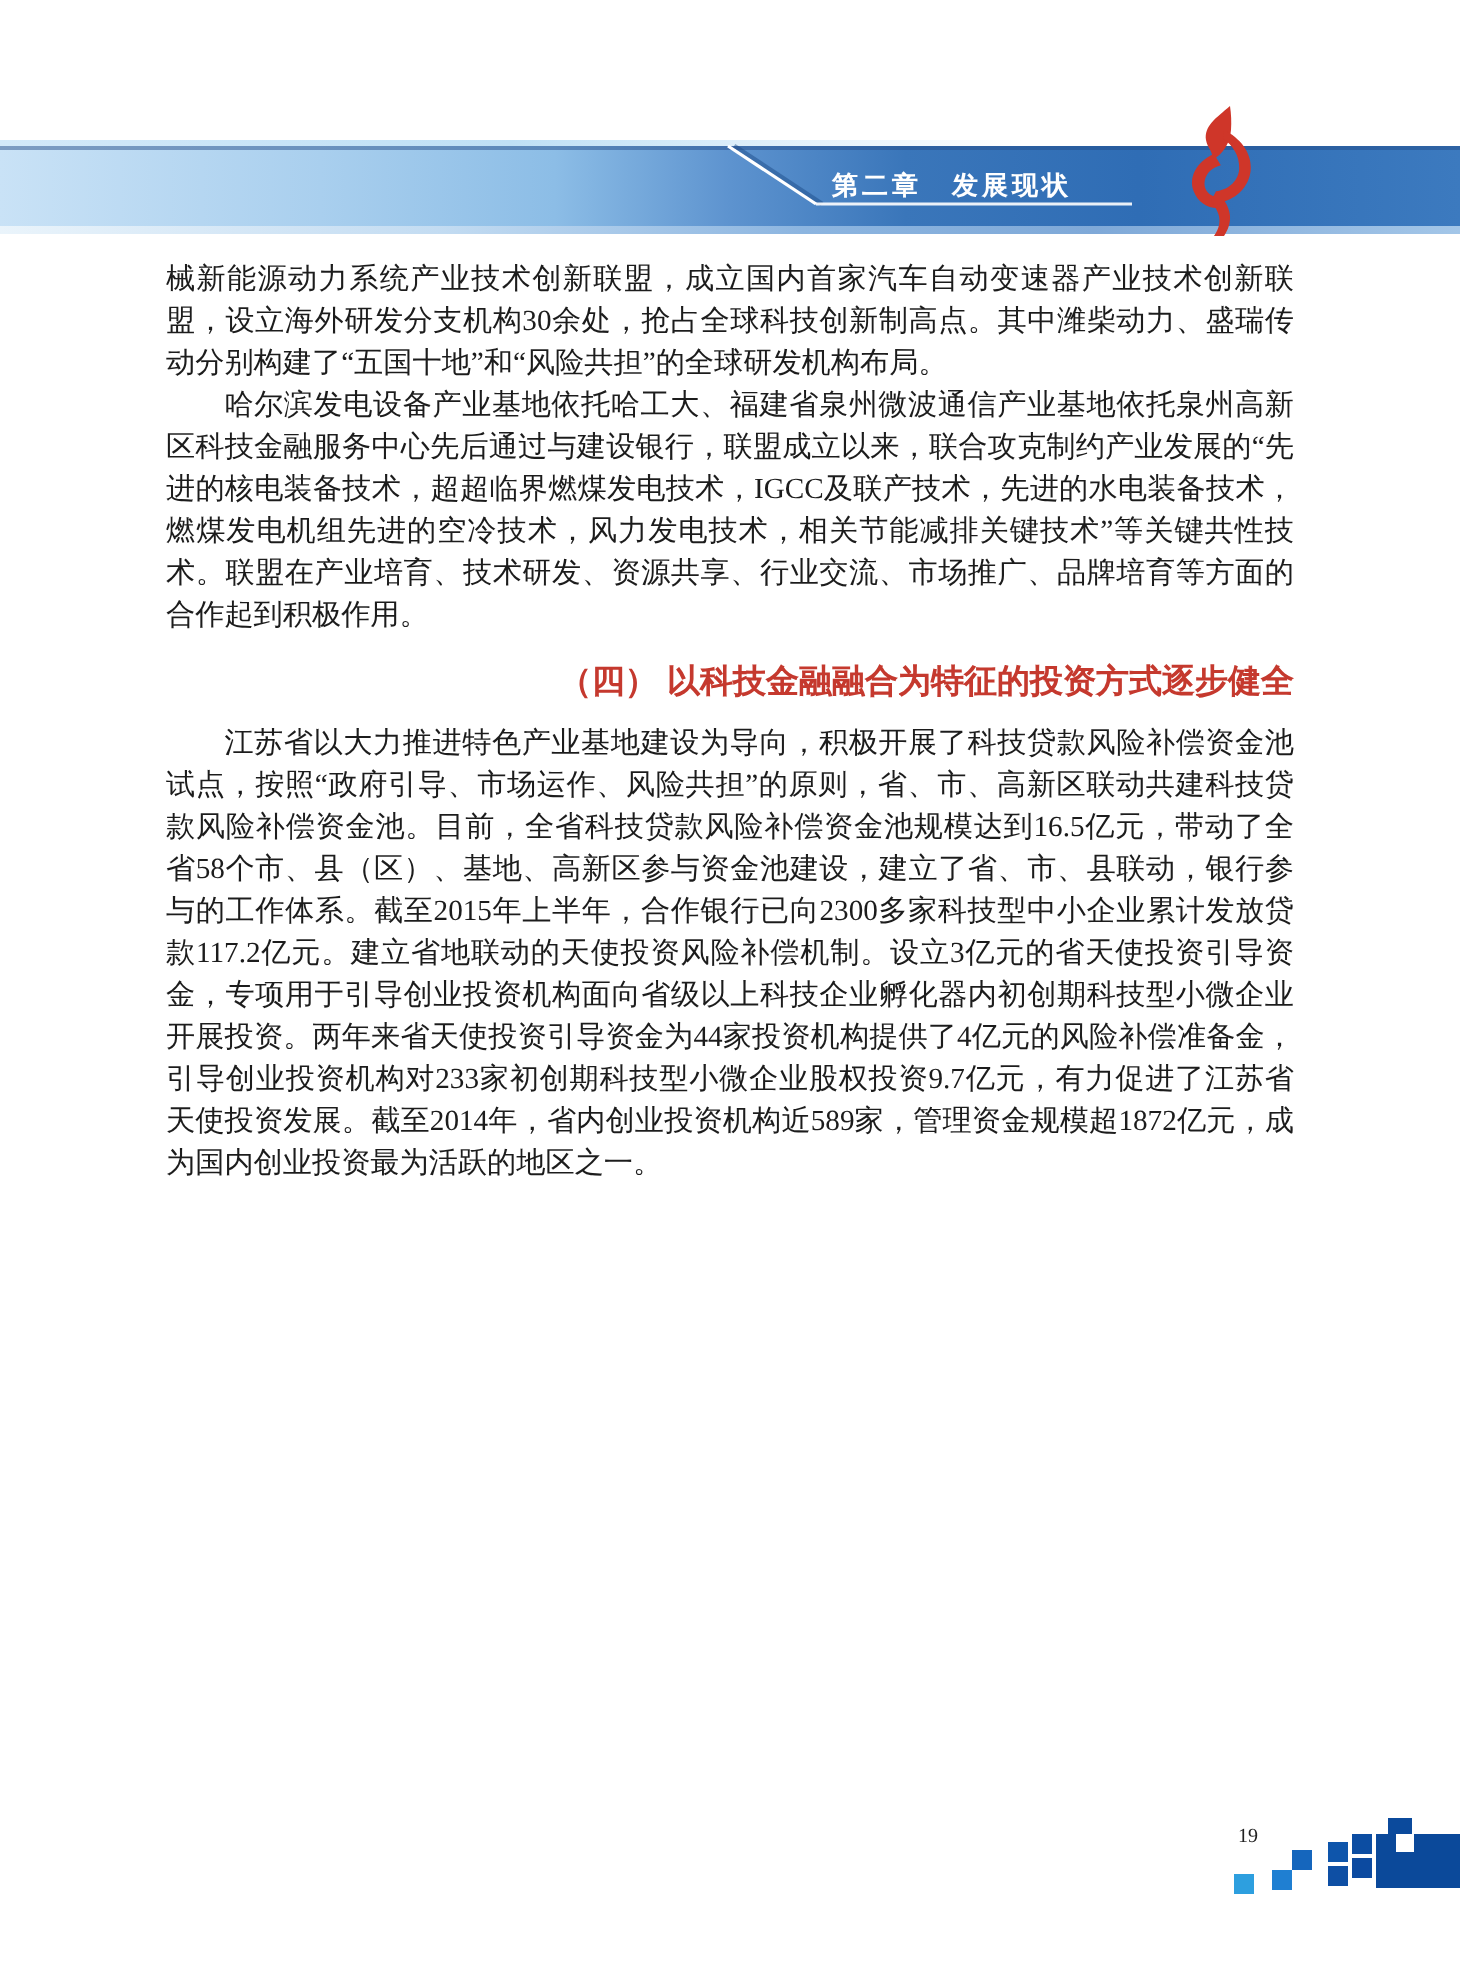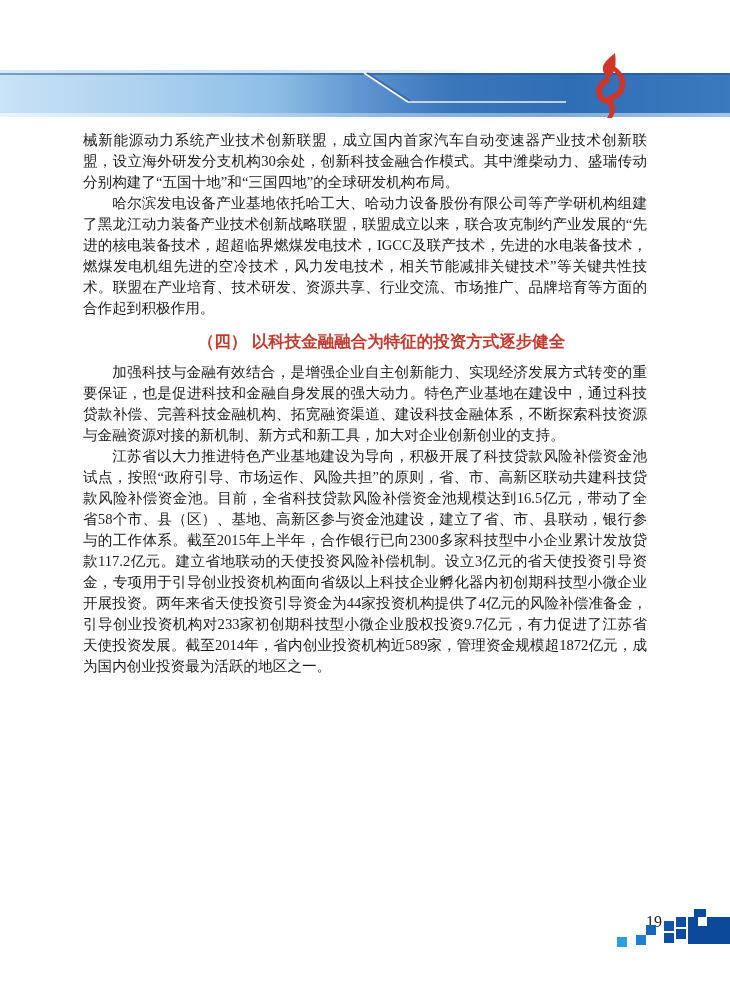--- a/index.html
+++ b/index.html
@@ -29,55 +29,55 @@
     font-size:13px;letter-spacing:2px;color:#ffffff;white-space:nowrap;}
   .torch-logo{position:absolute;left:590px;top:52px;width:44px;height:66px;color:var(--logo-red);}
 
   
   .body-text{position:absolute;left:83px;top:130px;width:564px;
     font-size:14.6px;line-height:21px;text-align:justify;}
   .para{text-align:justify;}
   .para.indent{text-indent:2em;}
   .section-heading{font-family:"Liberation Sans","DejaVu Sans",sans-serif;
     color:var(--heading-red);font-size:16.5px;font-weight:bold;
-    line-height:25px;margin:10px 0 8px 0;text-indent:2em;text-align:center;}
+    line-height:25px;margin:10px 0 8px 0;text-indent:2em;text-align:right;}
 
   
-  .page-number{position:absolute;left:619px;top:913px;font-size:16px;color:#222;
-    font-family:"Liberation Serif","DejaVu Serif",serif;margin-left:27px;}
+  .page-number{position:absolute;left:619px;top:913px;font-size:10px;color:#222;
+    font-family:"Liberation Serif","DejaVu Serif",serif;}
   .mosaic{position:absolute;left:0;top:0;width:730px;height:984px;pointer-events:none;}
   .mosaic-square{position:absolute;}
 </style>
 </head>
 <body>
 
 <div class="page">
 
   <div class="band-top-light"></div>
   <div class="header-band"></div>
   <div class="band-bottom"></div>
 
   <svg class="notch-svg" viewBox="0 0 260 40" preserveAspectRatio="none">
     <line x1="37" y1="0" x2="81" y2="29" stroke="rgba(25,70,130,0.45)" stroke-width="2.5"></line>
     <line x1="34" y1="0" x2="78" y2="29" stroke="#ffffff" stroke-width="1.6"></line>
     <line x1="78" y1="29" x2="236" y2="29" stroke="#ffffff" stroke-width="1.4" opacity="0.9"></line>
   </svg>
 
+  <div class="chapter-title">第二章　发展现状</div>
 
   <svg class="torch-logo" viewBox="0 0 44 66">
     <path fill="currentColor" d="M25,1 C18,7 12,11 13,18 C13.6,22 17,24 16,28 C22,25 25,19 25.5,13 C25.8,9 25.6,5 25,1 Z"></path>
     <path fill="currentColor" d="M17,25 C8,29 4,37 7,44 C9,49 14,52.6 20,52 L17.6,46.2 C13.8,45.4 11.6,42 12.4,38.2 C13.2,34.4 16.2,31.6 20.4,30.6 L17,25 Z"></path>
     <path fill="currentColor" d="M22,13 C30,17 35.6,24 35.4,32 C35.2,40 29.6,46.4 22.4,48.6 C23.8,51 24.8,53.4 25,56 C25.2,59.6 24,63 22,66 L17,66 C19.6,62.4 20.4,58.6 19.2,55 C18.4,52.6 16.8,50.4 15.6,48.2 L18,43.6 C24.6,42.8 29.4,38 29.6,32.2 C29.8,26 26.6,20.6 21.4,17.2 L22,13 Z"></path>
   </svg>
 
   <main class="body-text">
-    <p class="para">械新能源动力系统产业技术创新联盟，成立国内首家汽车自动变速器产业技术创新联盟，设立海外研发分支机构30余处，创新科技金融合作模式。其中潍柴动力、盛瑞传动分别构建了“五国十地”和“三国四地”的全球研发机构布局。</p>
-    <p class="para indent">哈尔滨发电设备产业基地依托哈工大、哈动力设备股份有限公司等产学研机构组建了黑龙江动力装备产业技术创新战略联盟，联盟成立以来，联合攻克制约产业发展的“先进的核电装备技术，超超临界燃煤发电技术，IGCC及联产技术，先进的水电装备技术，燃煤发电机组先进的空冷技术，风力发电技术，相关节能减排关键技术”等关键共性技术。联盟在产业培育、技术研发、资源共享、行业交流、市场推广、品牌培育等方面的合作起到积极作用。</p>
+    <p class="para">械新能源动力系统产业技术创新联盟，成立国内首家汽车自动变速器产业技术创新联盟，设立海外研发分支机构30余处，抢占全球科技创新制高点。其中潍柴动力、盛瑞传动分别构建了“五国十地”和“风险共担”的全球研发机构布局。</p>
+    <p class="para indent">哈尔滨发电设备产业基地依托哈工大、福建省泉州微波通信产业基地依托泉州高新区科技金融服务中心先后通过与建设银行，联盟成立以来，联合攻克制约产业发展的“先进的核电装备技术，超超临界燃煤发电技术，IGCC及联产技术，先进的水电装备技术，燃煤发电机组先进的空冷技术，风力发电技术，相关节能减排关键技术”等关键共性技术。联盟在产业培育、技术研发、资源共享、行业交流、市场推广、品牌培育等方面的合作起到积极作用。</p>
     <h2 class="section-heading">（四） 以科技金融融合为特征的投资方式逐步健全</h2>
-    <p class="para indent">加强科技与金融有效结合，是增强企业自主创新能力、实现经济发展方式转变的重要保证，也是促进科技和金融自身发展的强大动力。特色产业基地在建设中，通过科技贷款补偿、完善科技金融机构、拓宽融资渠道、建设科技金融体系，不断探索科技资源与金融资源对接的新机制、新方式和新工具，加大对企业创新创业的支持。</p>
     <p class="para indent">江苏省以大力推进特色产业基地建设为导向，积极开展了科技贷款风险补偿资金池试点，按照“政府引导、市场运作、风险共担”的原则，省、市、高新区联动共建科技贷款风险补偿资金池。目前，全省科技贷款风险补偿资金池规模达到16.5亿元，带动了全省58个市、县（区）、基地、高新区参与资金池建设，建立了省、市、县联动，银行参与的工作体系。截至2015年上半年，合作银行已向2300多家科技型中小企业累计发放贷款117.2亿元。建立省地联动的天使投资风险补偿机制。设立3亿元的省天使投资引导资金，专项用于引导创业投资机构面向省级以上科技企业孵化器内初创期科技型小微企业开展投资。两年来省天使投资引导资金为44家投资机构提供了4亿元的风险补偿准备金，引导创业投资机构对233家初创期科技型小微企业股权投资9.7亿元，有力促进了江苏省天使投资发展。截至2014年，省内创业投资机构近589家，管理资金规模超1872亿元，成为国内创业投资最为活跃的地区之一。</p>
   </main>
 
   <div class="page-number">19</div>
   <div class="mosaic">
       <div class="mosaic-square" style="left: 617px; top: 937px; width: 10px; height: 10px; background: rgb(45, 159, 223);"></div>
       <div class="mosaic-square" style="left: 636px; top: 935px; width: 10px; height: 10px; background: rgb(31, 127, 210);"></div>
       <div class="mosaic-square" style="left: 646px; top: 925px; width: 10px; height: 10px; background: rgb(21, 102, 189);"></div>
       <div class="mosaic-square" style="left: 664px; top: 921px; width: 10px; height: 10px; background: rgb(14, 85, 171);"></div>
       <div class="mosaic-square" style="left: 664px; top: 933px; width: 10px; height: 10px; background: rgb(14, 79, 164);"></div>

